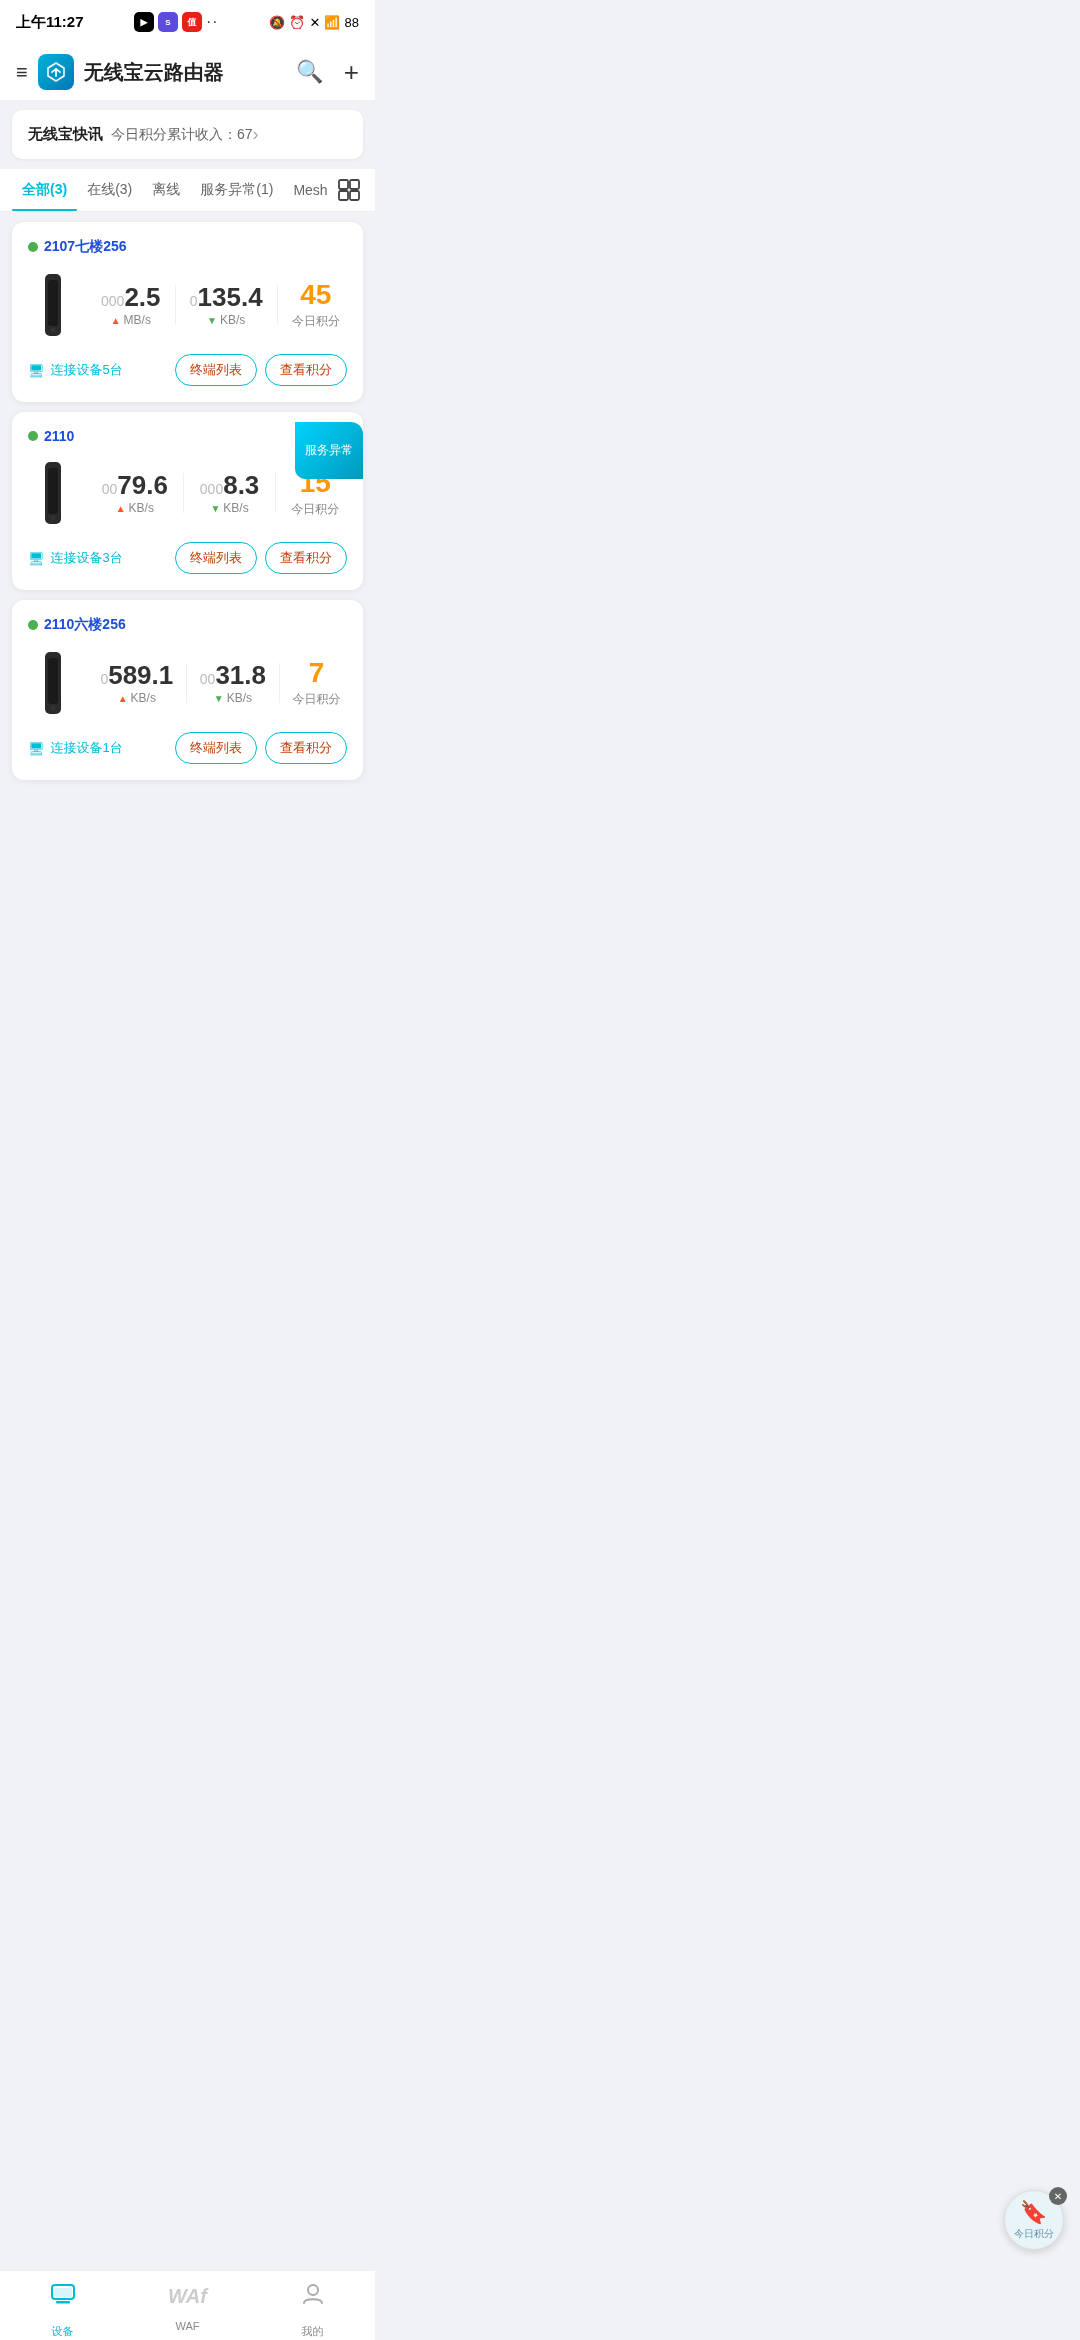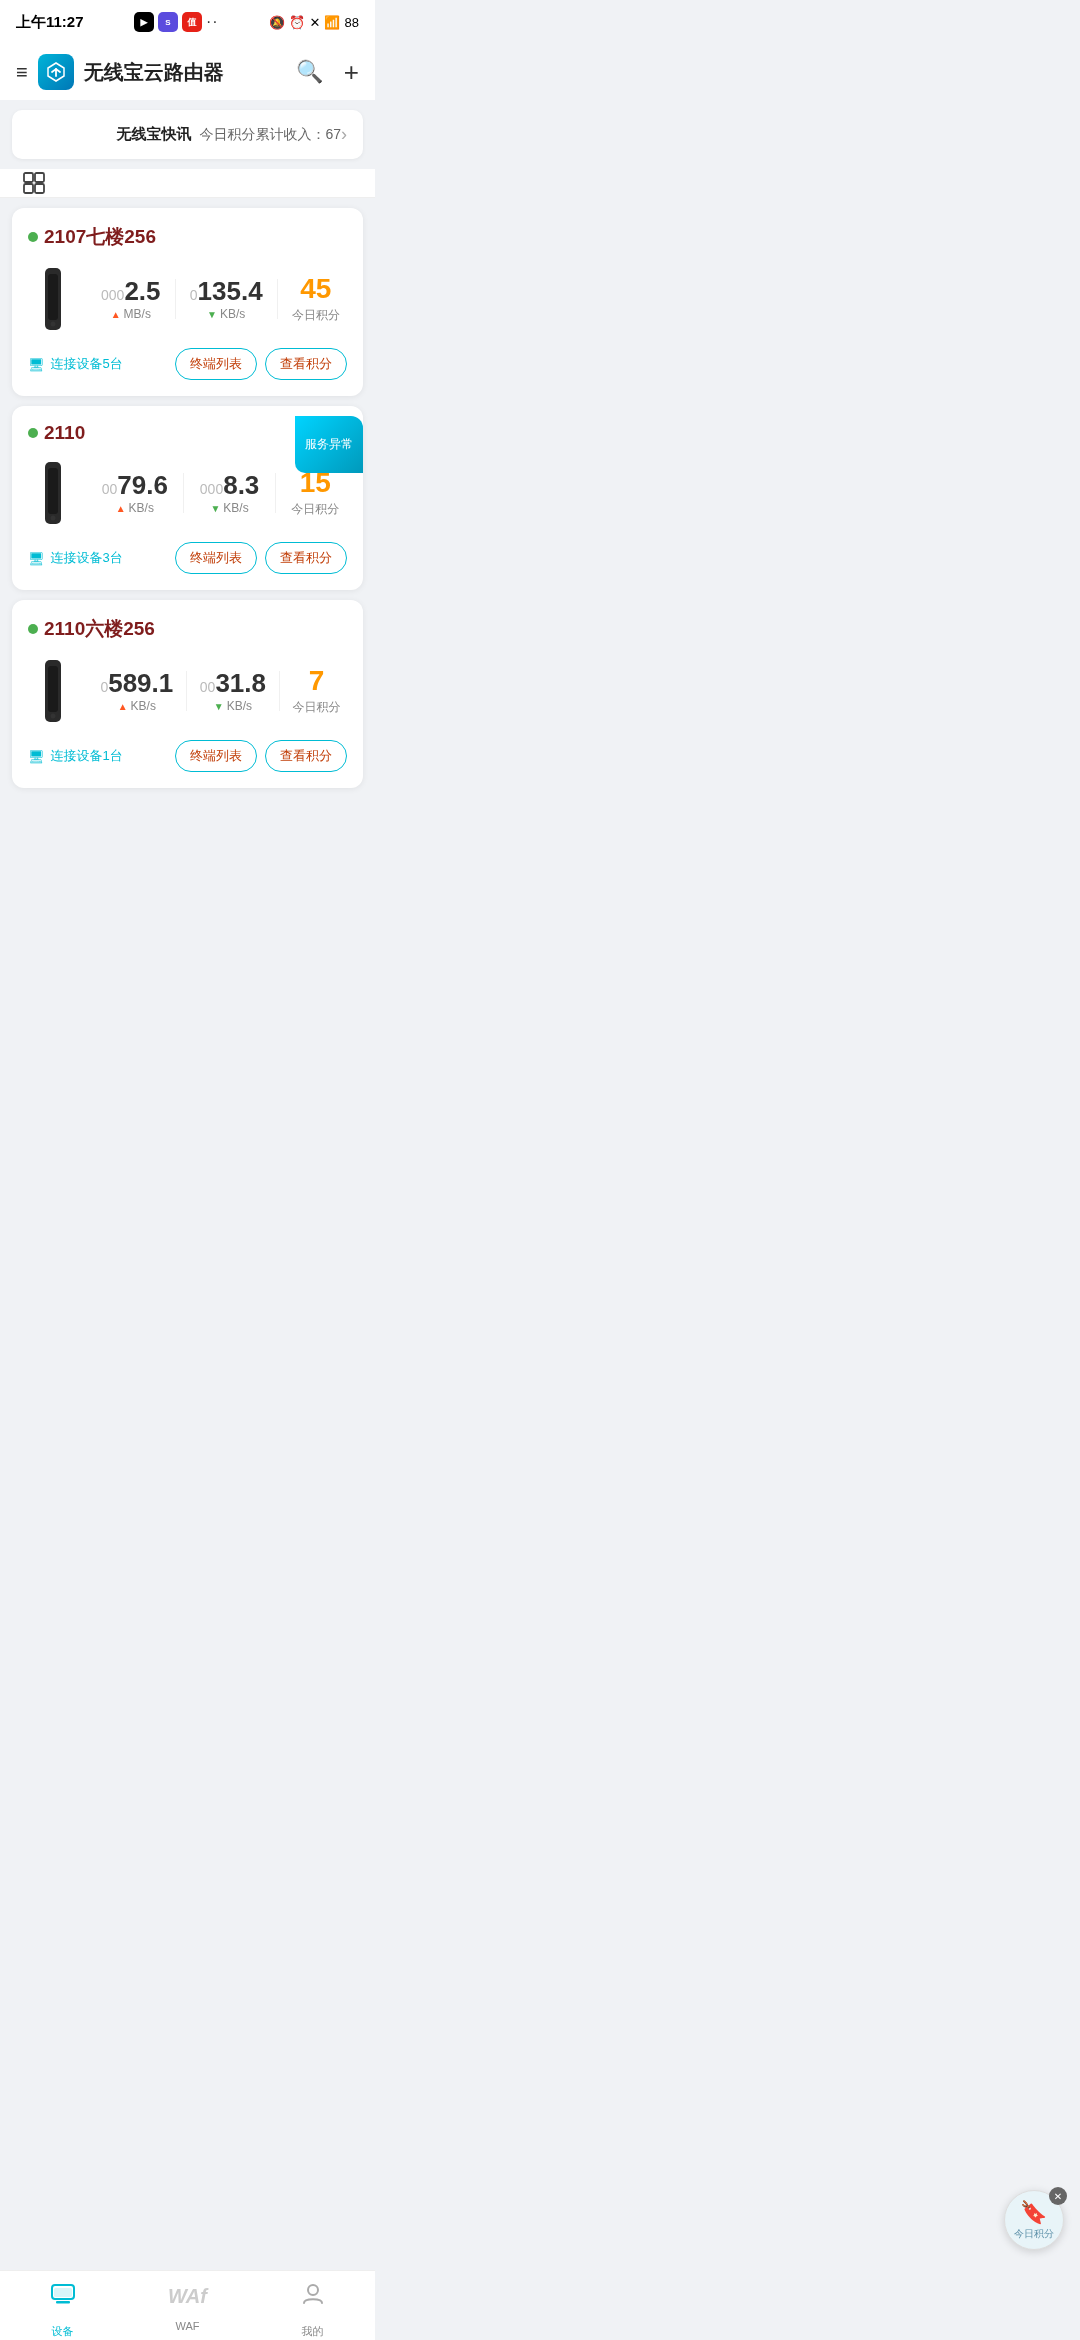--- a/index.html
+++ b/index.html
@@ -60,21 +60,21 @@
     .header-icon { font-size: 22px; color: #333; cursor: pointer; }
 
     
     .news-banner {
       background: #fff;
       margin: 10px 12px 0;
       border-radius: 10px;
       padding: 14px 16px;
       display: flex;
       align-items: center;
-      justify-content: flex-end;
+      justify-content: flex-start;
       box-shadow: 0 1px 4px rgba(0,0,0,0.06);
     }
     .news-left { display: flex; align-items: center; gap: 8px; }
     .news-title { font-size: 15px; font-weight: 600; color: #222; }
     .news-subtitle { font-size: 14px; color: #666; }
     .news-arrow { font-size: 18px; color: #aaa; }
 
     
     .tabs-container {
       background: #fff;
@@ -128,21 +128,21 @@
       border-radius: 12px;
       padding: 16px;
       box-shadow: 0 1px 6px rgba(0,0,0,0.07);
       position: relative;
     }
     .card-header { display: flex; align-items: center; gap: 6px; margin-bottom: 14px; }
     .status-dot {
       width: 10px; height: 10px; border-radius: 50%;
     }
     .status-dot.online { background: #4caf50; }
-    .card-name { font-size: 19px; font-weight: 600; color: #7f1d1d; }
+    .card-name { font-size: 14px; font-weight: 600; color: #1d4ed8; }
     .service-badge {
       position: absolute;
       top: 10px; right: 0;
       background: linear-gradient(135deg, #00d4ff, #0099bb);
       color: #fff;
       font-size: 12px;
       padding: 20px 10px;
       border-radius: 0 12px 0 10px;
     }
     .card-stats {
@@ -318,20 +318,28 @@
 
 <div class="news-banner">
   <div class="news-left">
     <span class="news-title">无线宝快讯</span>
     <span class="news-subtitle">今日积分累计收入：67</span>
   </div>
   <span class="news-arrow">›</span>
 </div>
 
 <div class="tabs-container">
+  <div class="tabs-scroll">
+    <div class="tab-item active">全部(3)</div>
+    <div class="tab-item">在线(3)</div>
+    <div class="tab-item">离线</div>
+    <div class="tab-item">服务异常(1)</div>
+    <div class="tab-item">Mesh</div>
+
+  </div>
   <div class="grid-icon">
     <svg width="22" height="22" viewBox="0 0 22 22">
       <rect x="1" y="1" width="9" height="9" rx="1.5" fill="none" stroke="#444" stroke-width="1.8"></rect>
       <rect x="12" y="1" width="9" height="9" rx="1.5" fill="none" stroke="#444" stroke-width="1.8"></rect>
       <rect x="1" y="12" width="9" height="9" rx="1.5" fill="none" stroke="#444" stroke-width="1.8"></rect>
       <rect x="12" y="12" width="9" height="9" rx="1.5" fill="none" stroke="#444" stroke-width="1.8"></rect>
     </svg>
   </div>
 </div>
 

